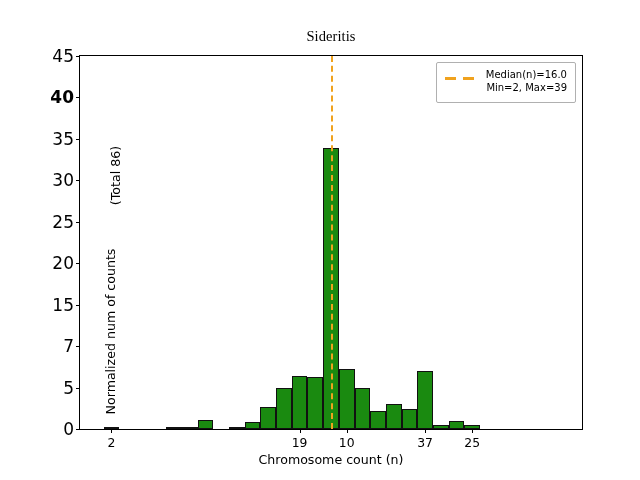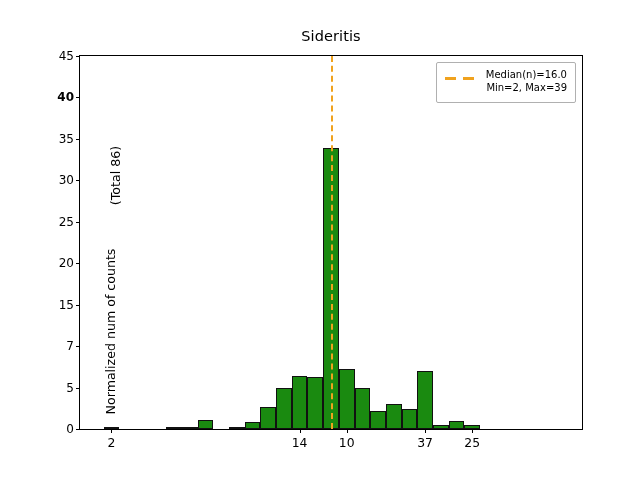--- a/index.html
+++ b/index.html
@@ -22,20 +22,21 @@
   
   #chart-title {
     position: absolute;
     left: 0;
     top: 28px;
     width: 640px;
     text-align: center;
     font-size: 14.5px;
     color: #000000;
     letter-spacing: 0.1px;
+    font-family: Liberation Serif, serif;
   }
   
   #chart-title {
     left: 79px;
     width: 504px;
   }
   
   #axes {
     position: absolute;
     left: 79px;
@@ -76,21 +77,21 @@
     left: -3.6px;
     width: 3.6px;
     height: 0;
     border-top: 1.05px solid #000000;
   }
   .ytick-label {
     position: absolute;
     right: 100%;
     margin-right: 6px;
     transform: translateY(-50%);
-    font-size: 12px;
+    font-size: 17px;
     color: #000000;
     white-space: nowrap;
   }
   
   .xtick-mark {
     position: absolute;
     top: 100%;
     height: 3.6px;
     width: 0;
     border-left: 1.05px solid #000000;
@@ -223,21 +224,21 @@
         <div class="ytick-label" style="top: 82.8889px;">35</div>
         <div class="ytick-mark" style="top: 41.4444px;"></div>
         <div class="ytick-label" style="top: 41.4444px; font-weight: bold;">40</div>
         <div class="ytick-mark" style="top: 0px;"></div>
         <div class="ytick-label" style="top: 0px;">45</div>
       </div>
     <div id="ticks-x">
         <div class="xtick-mark" style="left: 31.375px;"></div>
         <div class="xtick-label" style="left: 31.375px;">2</div>
         <div class="xtick-mark" style="left: 219.625px;"></div>
-        <div class="xtick-label" style="left: 219.625px;">14</div>
+        <div class="xtick-label" style="left: 219.625px;">19</div>
         <div class="xtick-mark" style="left: 266.688px;"></div>
         <div class="xtick-label" style="left: 266.688px;">10</div>
         <div class="xtick-mark" style="left: 345.125px;"></div>
         <div class="xtick-label" style="left: 345.125px;">37</div>
         <div class="xtick-mark" style="left: 392.188px;"></div>
         <div class="xtick-label" style="left: 392.188px;">25</div>
       </div>
 
     <div class="ylabel-rot" id="ylabel-main">Normalized num of counts</div>
 
@@ -246,14 +247,15 @@
     <div id="legend">
       <span id="legend-swatch"></span>
       <div>
         <div class="legend-text">Median(n)=16.0</div>
         <div class="legend-text">Min=2, Max=39</div>
       </div>
     </div>
 
   </div>
 
+  <div id="xlabel">Chromosome count (n)</div>
 
 </div>
 
 </body></html>

